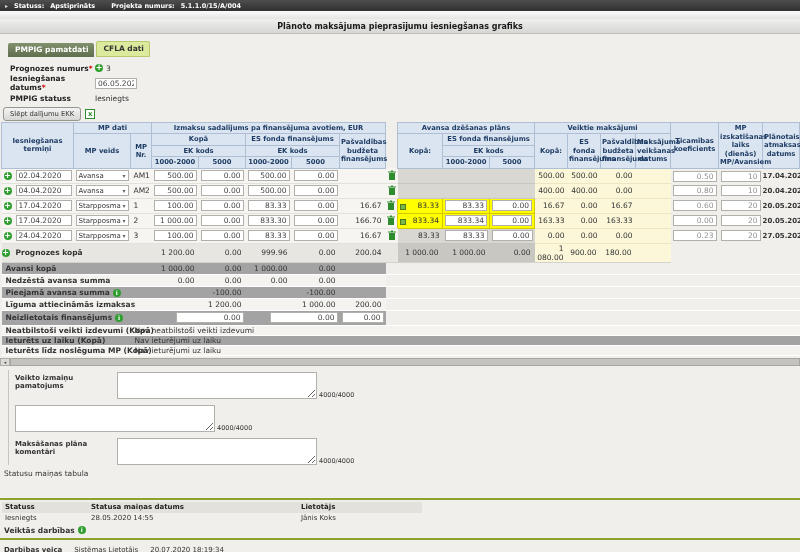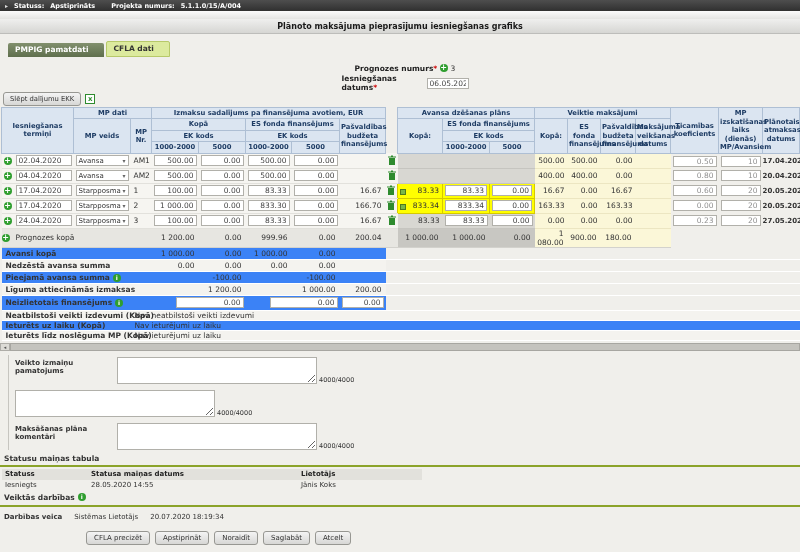--- a/index.html
+++ b/index.html
@@ -9,27 +9,27 @@
   
   .topbar { height:11px; background:linear-gradient(#4e4e4e,#303030); color:#fff;
             display:flex; align-items:center; gap:6px; padding:0 5px; font-size:6.5px; font-weight:bold; }
   .tb-arrow { color:#ddd; font-size:6px; cursor:pointer; }
   .band1 { height:8px; background:linear-gradient(#fbfbfb,#e4e4e2); }
   .titlebar { height:15px; background:linear-gradient(#efefee,#d6d6d3); border-bottom:1px solid #bdbdba;
               display:flex; align-items:center; justify-content:center; font-size:8px; font-weight:bold; color:#1a1a1a; }
 
   
   .tabs { display:flex; gap:2px; margin:8px 0 0 8px; align-items:flex-end; height:15px; }
-  .tab { padding:2px 15px 3px 7px; font-size:7.5px; font-weight:bold; border-radius:2px 2px 0 0; cursor:pointer; }
+  .tab { padding:2px 5px 3px 7px; font-size:7.5px; font-weight:bold; border-radius:2px 2px 0 0; cursor:pointer; }
   .tab.active { background:linear-gradient(#81906d,#5f6f4d); color:#fff; border:1px solid #52614а; border-color:#52614a; }
   .tab.inactive { background:#dcea9e; border:1px solid #b7c96a; color:#333; }
 
   
   .form { margin:5px 0 0 10px; }
-  .frow { display:flex; align-items:center; height:12px; margin-bottom:3px;justify-content:center; }
+  .frow { display:flex; align-items:center; height:12px; margin-bottom:3px; }
   .flabel { width:85px; font-size:7.5px; font-weight:bold; color:#222; }
   .req { color:#c00; }
   .fval { font-size:7.5px; }
   .inp { border:1px solid #b1b0aa; background:#fff; font-family:inherit; font-size:7.5px; height:11px; padding:0 2px; color:#444; }
   .inp.num { text-align:right; }
   .inp.ro { color:#909090; }
   .date-inp { width:42px; }
   .btnrow { display:flex; align-items:center; gap:4px; margin:2px 0 2px 3px; height:13px; }
   .btn { background:linear-gradient(#f4f4f4,#d7d7d5); border:1px solid #979792; border-radius:3px;
          font-family:inherit; font-size:6.8px; font-weight:normal; color:#333; padding:2px 6px; cursor:pointer; }
@@ -58,52 +58,52 @@
   td.numtext { text-align:right; padding-right:4px; font-size:7.5px; }
   td.del-cell { text-align:center; }
   td.adp.grey { background:#d8d7d2; border-bottom:1px solid #c6c5c0; }
   td.adp.hl { background:#ffff00; border:1px solid #d6c900; }
   td.adp-kopa { text-align:right; padding-right:3px; font-size:7.5px; }
   td.vm { background:#fbf7d8; border-bottom:1px solid #ece6c2; text-align:right; padding-right:3px; font-size:7.5px; }
   td.plainbg { background:transparent; border-bottom:none; }
   td.plan { background:transparent; border-bottom:none; font-weight:bold; font-size:7px; text-align:right; padding-right:2px; }
 
   tr.krow td { background:#e7e6e1; border-bottom:1px solid #d3d2cd; height:13px; font-size:7.5px; }
-  tr.krow td.kl { font-weight:normal; padding-left:2px; }
+  tr.krow td.kl { font-weight:bold; padding-left:2px; }
   tr.krow td.kv { text-align:right; padding-right:4px; }
   tr.krow td.adpdark { background:#c8c7c2; text-align:right; padding-right:4px; }
   tr.krow td.vmk { background:#fbf7d8; text-align:right; padding-right:4px; }
   tr.krow td.plainbg { background:transparent; border-bottom:none; }
 
   tr.sum td { height:12px; font-size:7.5px; border-bottom:1px solid #fff; }
   tr.sum td.sl { font-weight:bold; padding-left:4px; white-space:nowrap; }
   tr.sum td.sv { text-align:right; padding-right:4px; }
   tr.sum td.plainbg { background:transparent; }
-  tr.altA td { background:#3b82f6; }
+  tr.altA td { background:#a3a3a3; }
   tr.altB td { background:#f4f3ef; }
   tr.altA td.plainbg, tr.altB td.plainbg { background:transparent; }
   tr.navrow td { height:9px; }
   tr.navrow td.sv { text-align:left; padding-left:4px; }
   tr.inprow td { height:15px; }
   .sum-inp { width:68px; margin-left:auto; margin-right:2px; display:block; }
 
   
   .hscroll { display:flex; height:8px; margin:2px 0 0 0; background:#e5e4e0; }
   .harrow { width:10px; background:#dcdbd6; border:1px solid #aeada8; font-size:5px; line-height:6px; text-align:center; color:#555; cursor:pointer; }
   .hthumb { flex:1; background:#c4c3be; border:1px solid #a7a6a1; cursor:grab; }
 
   
   .comments { border-left:1px solid #c6c5c0; margin:4px 0 0 8px; padding:2px 0 0 6px; }
   .cblock { display:flex; margin-bottom:6px; }
   .clabel { width:102px; font-size:7px; font-weight:bold; padding-top:2px; }
   .ctext { width:200px; height:27px; border:1px solid #b1b0aa; background:#fff; font-family:inherit; font-size:7.5px; }
   .ccount { font-size:6.5px; color:#333; align-self:flex-end; margin-left:2px; }
 
   
-  .shead { font-size:7.5px; font-weight:bold; margin:4px 0 2px 4px; }
+  .shead { font-size:7.5px; font-weight:normal; margin:4px 0 20px 4px; }
   .greenline { height:2px; background:#8ba32a; }
   table.stable { border-collapse:collapse; width:420px; margin:2px 0 2px 2px; }
   table.stable th { background:#e2e1dc; border:none; color:#222; font-size:7px; text-align:left; padding:1px 3px; }
   table.stable td { font-size:7px; padding:1px 3px; }
   .vd { display:flex; align-items:center; font-size:7.5px; font-weight:bold; margin:3px 0 3px 4px; }
   .dv { display:flex; align-items:center; gap:12px; font-size:7px; margin:4px 0 0 4px; height:12px; }
   .b { font-weight:bold; }
   .bbar { display:flex; gap:5px; margin:8px 0 0 86px; }
   .bbar .btn { font-size:7px; padding:2px 7px; }
 </style>
@@ -128,20 +128,24 @@
 
 <div class="form">
   <div class="frow">
     <span class="flabel"><span>Prognozes numurs</span><span class="req">*</span></span>
     <span class="plus-icon">+</span>
     <span class="fval" style="margin-left:3px">3</span>
   </div>
   <div class="frow">
     <span class="flabel"><span>Iesniegšanas datums</span><span class="req">*</span></span>
     <input class="inp date-inp" value="06.05.2020" style="">
+  </div>
+  <div class="frow">
+    <span class="flabel">PMPIG statuss</span>
+    <span class="fval">Iesniegts</span>
   </div>
 </div>
 <div class="btnrow">
   <button class="btn">Slēpt dalījumu EKK</button>
   <span class="excel-box">x</span>
 </div>
 
 <table class="main">
   <colgroup>
     <col style="width:12px">

